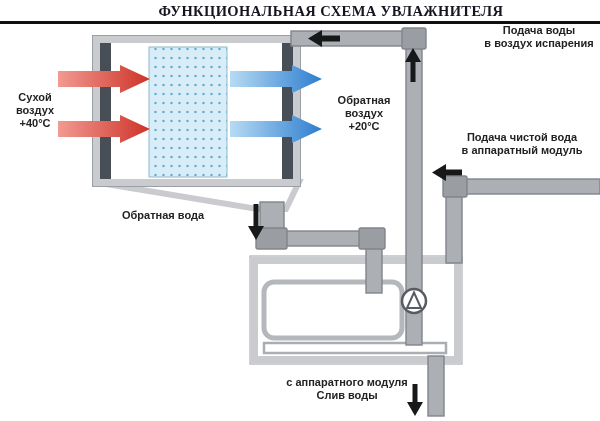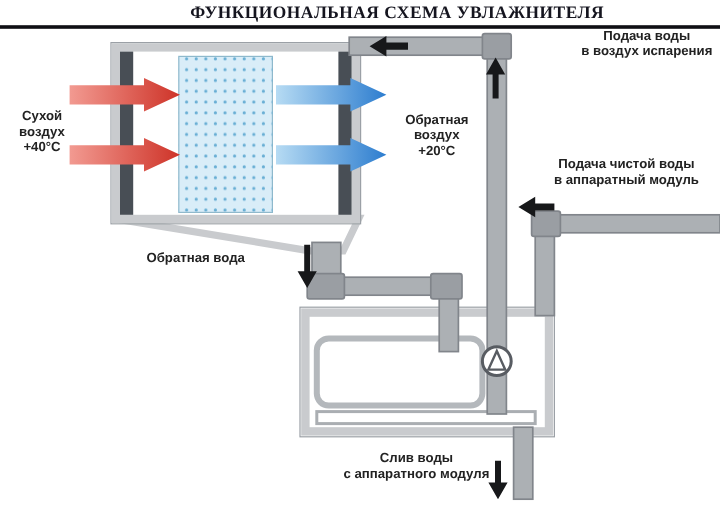--- a/index.html
+++ b/index.html
@@ -103,26 +103,26 @@
     <div>воздух</div>
     <div>+20°C</div>
   </div>
 
   <div class="lbl c" style="left:458px;top:24px;width:162px">
     <div>Подача воды</div>
     <div>в воздух испарения</div>
   </div>
 
   <div class="lbl c" style="left:446px;top:131px;width:152px">
-    <div>Подача чистой воды</div>
+    <div>Подача чистой вода</div>
     <div>в аппаратный модуль</div>
   </div>
 
   <div class="lbl r" style="left:122px;top:209px;width:126px">
     <div>Обратная вода</div>
   </div>
 
   <div class="lbl c" style="left:286px;top:376px;width:122px">
+    <div>с аппаратного модуля</div>
     <div>Слив воды</div>
-    <div>с аппаратного модуля</div>
   </div>
 
 </div>
 
 </body></html>

